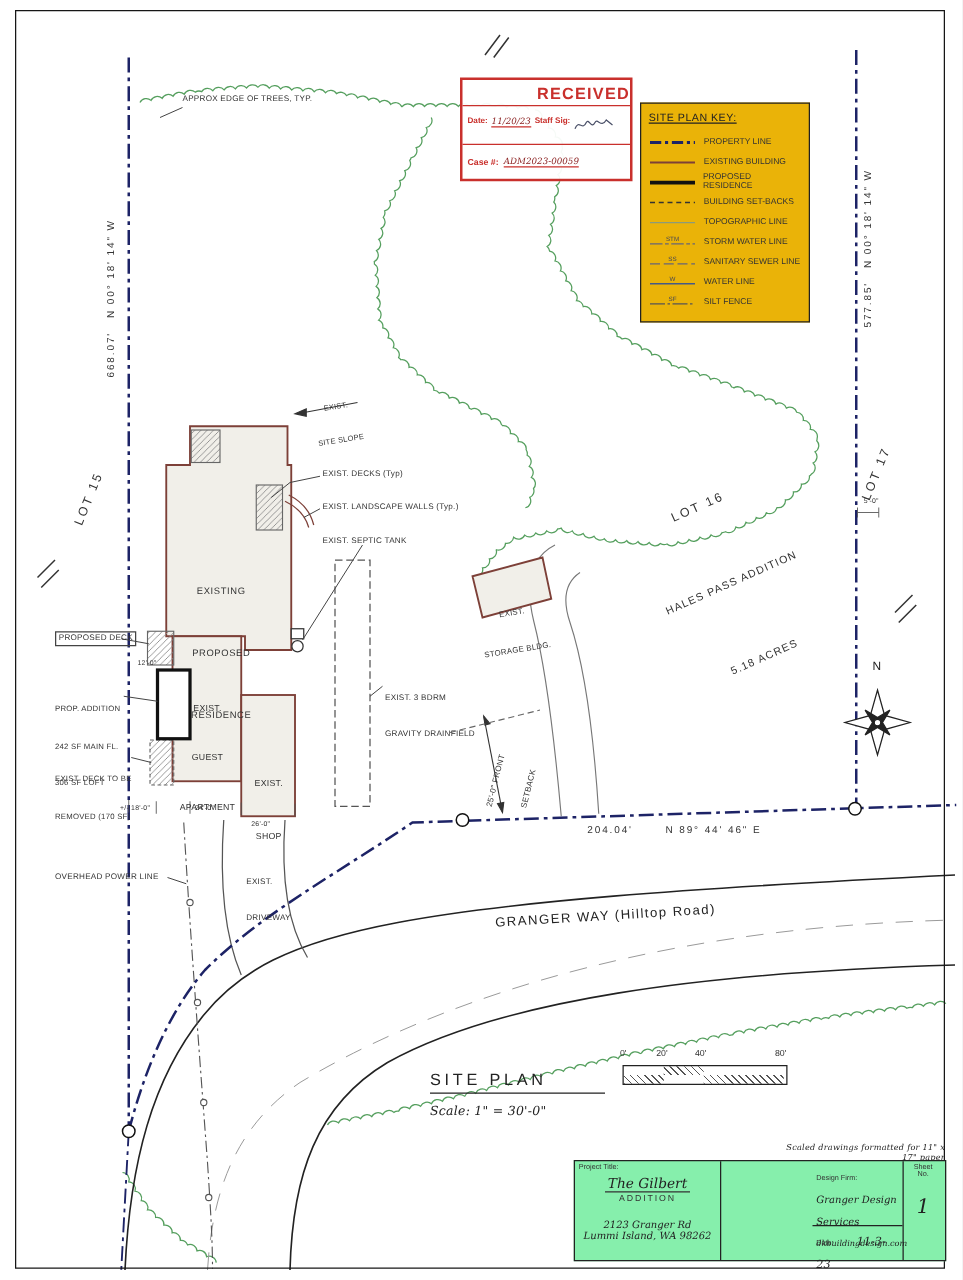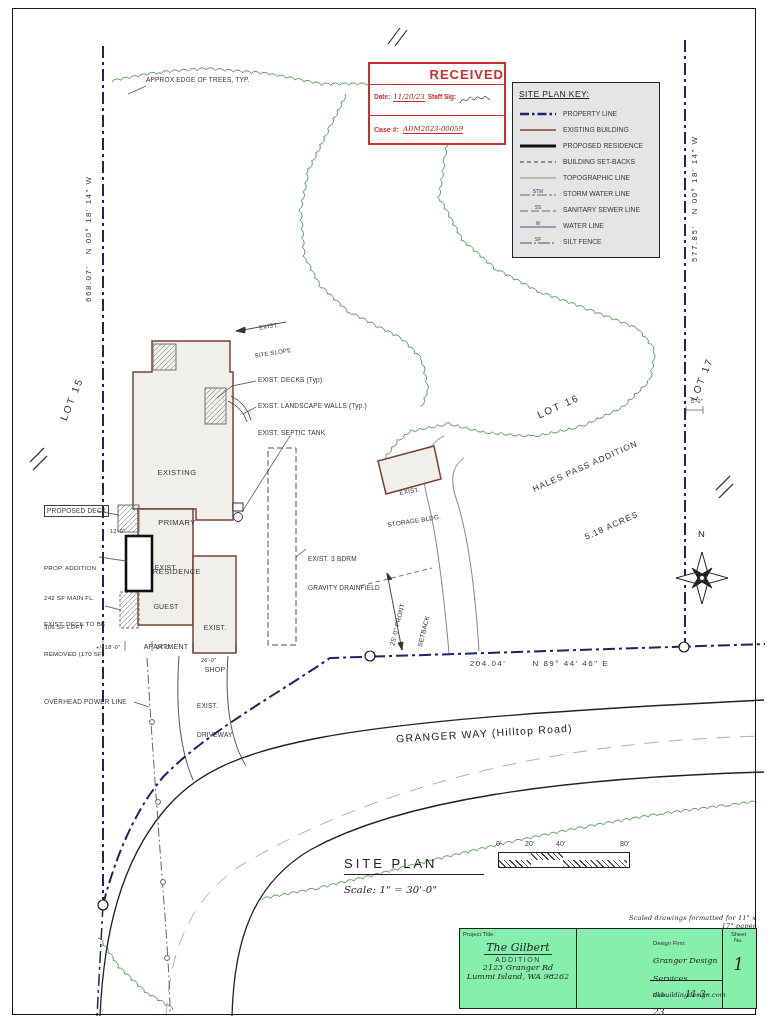--- a/index.html
+++ b/index.html
@@ -11,26 +11,26 @@
   .script{font-family:"DejaVu Serif",serif;font-style:italic;color:#222}
   .tree{fill:none;stroke:#4c9a55;stroke-width:1;opacity:.95}
 
   
   .stamp{position:absolute;left:368px;top:62px;width:134px;border:2px solid #c9302c;background:rgba(255,255,255,.95);
          z-index:4;display:flex;flex-direction:column}
   .stamp-title{color:#c9302c;font-weight:bold;font-size:13px;text-align:right;letter-spacing:1px;
                padding:3px 0 2px;border-bottom:1.6px solid #c9302c}
   .stamp-mid{display:flex;align-items:flex-start;gap:3px;padding:8px 4px;border-bottom:1.6px solid #c9302c;
              font-size:6.5px;color:#c9302c;font-weight:bold}
-  .stamp-case{display:flex;align-items:center;gap:4px;padding:9px 4px;font-size:7px;color:#c9302c;font-weight:bold}
+  .stamp-case{display:flex;align-items:flex-end;gap:4px;padding:9px 4px;font-size:7px;color:#c9302c;font-weight:bold}
   .stamp-val{color:#8a1f1f;border-bottom:1px solid #c9302c;font-size:7px;font-weight:normal;
              font-family:"DejaVu Serif",serif;font-style:italic}
 
   
-  .keybox{position:absolute;left:512px;top:82px;width:148px;border:1.3px solid #222;background:#e5e5e5;
+  .keybox{position:absolute;left:512px;top:82px;width:136px;border:1.3px solid #222;background:#eab308;
           padding:6px 6px 8px;z-index:4;box-sizing:border-box}
   .key-title{font-size:8.5px;color:#222;text-decoration:underline;letter-spacing:.4px;margin-bottom:6px}
   .key-row{display:flex;align-items:center;gap:6px;height:16px}
   .key-label{font-size:6.8px;color:#333}
   .ls-tag{font-size:5px;fill:#445;text-anchor:middle;font-family:"Liberation Sans",sans-serif}
   .ls-property{stroke:#1d2366;stroke-width:2.4;stroke-dasharray:9 3 2.5 3}
   .ls-existing{stroke:#7d4038;stroke-width:1.6}
   .ls-proposed{stroke:#111;stroke-width:3}
   .ls-setback{stroke:#333;stroke-width:1.1;stroke-dasharray:4 3}
   .ls-topo{stroke:#8a9a7a;stroke-width:1}
@@ -212,21 +212,21 @@
 
   <div class="lbl" style="left:432px;top:659px;width:215px;text-align:center;font-size:8px;letter-spacing:1.5px">204.04'       N 89° 44' 46" E</div>
 
   <div class="lbl" style="left:370px;top:640px;font-size:6.5px;text-align:center;transform:rotate(-76deg);transform-origin:0 0;line-height:1.4">
     <div>25'-0" FRONT</div>
     <div>SETBACK</div>
   </div>
 
   <div class="lbl" style="left:146px;top:432px;width:62px;text-align:center;font-size:7.5px;line-height:2.2;letter-spacing:.5px">
     <div>EXISTING</div>
-    <div>PRIMARY</div>
+    <div>PROPOSED</div>
     <div>RESIDENCE</div>
   </div>
 
   <div class="lbl" style="left:140px;top:534px;width:52px;text-align:center;font-size:7px;line-height:1.9">
     <div>EXIST.</div>
     <div>GUEST</div>
     <div>APARTMENT</div>
   </div>
 
   <div class="lbl" style="left:196px;top:593px;width:38px;text-align:center;font-size:7px;line-height:2">
@@ -388,21 +388,21 @@
     </div>
   </div>
 
   <div class="lbl script" style="left:622px;top:914px;width:134px;font-size:6.5px;text-align:right;white-space:normal">Scaled drawings formatted for 11" x 17" paper</div>
 
   <div class="tb">
     <div class="tb-cell tb-c1">
       <span class="tb-lab" style="text-align:left">Project Title:</span>
       <div class="script tb-name">The Gilbert</div>
       <div style="font-size:7px;letter-spacing:1.5px;margin-top:1px">ADDITION</div>
-      <div class="script" style="font-size:8px;margin-top:0">2123 Granger Rd</div>
+      <div class="script" style="font-size:8px;margin-top:12px">2123 Granger Rd</div>
       <div class="script" style="font-size:8px">Lummi Island, WA 98262</div>
     </div>
     <div class="tb-cell tb-c3">
       <div class="tb-c3a">
         <span class="tb-lab" style="display:inline">Design Firm:</span>
         <span class="script" style="font-size:8px">Granger Design Services</span>
         <div class="script" style="font-size:6.5px;text-align:right;margin-top:6px">dkbuildingdesign.com</div>
       </div>
       <div class="tb-c3b">
         <span class="tb-lab" style="display:inline">Date:</span>

